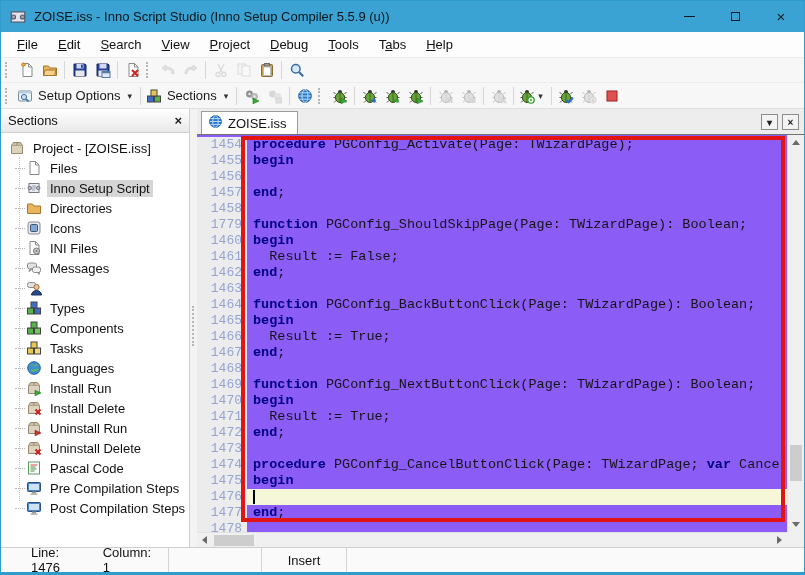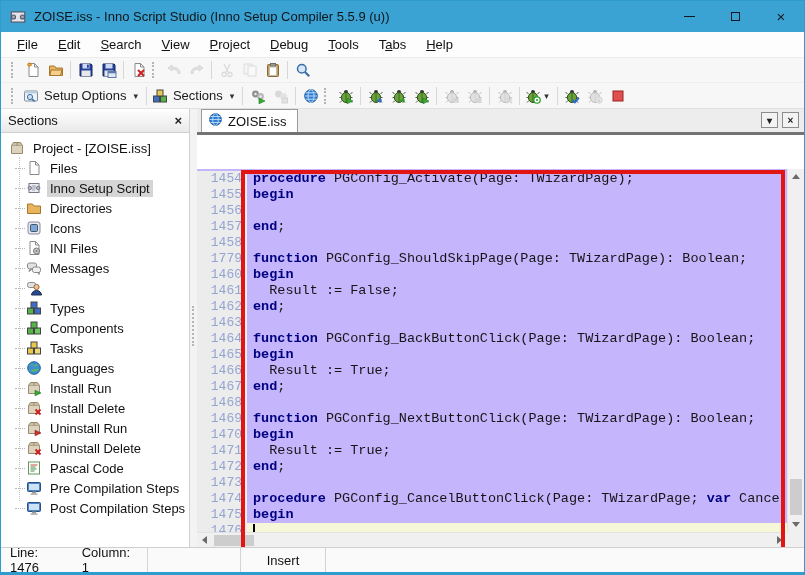--- a/index.html
+++ b/index.html
@@ -12,21 +12,21 @@
   .titlebar .ttl { font-size:13px; color:#101418; }
   .caption-btns { margin-left:auto; display:flex; height:31px; }
   .cap-btn { width:46px; height:31px; display:flex; align-items:center; justify-content:center; color:#10181e; font-size:15px; }
   .min-glyph { width:11px; border-bottom:1px solid #10181e; height:1px; }
   .max-glyph { width:9px; height:9px; border:1px solid #10181e; }
   
   .menubar { height:26px; background:#fdfdfd; display:flex; align-items:center; padding-left:6px; border-bottom:1px solid #ececec; flex:0 0 auto; }
   .menu-item { font-size:13px; color:#111; padding:4px 10px; }
   .menu-item u { text-decoration:underline; }
   
-  .toolbar { background:#f7f7f7; display:flex; align-items:center; padding:0 8px; flex:0 0 auto; }
+  .toolbar { background:#f7f7f7; display:flex; align-items:center; padding:0 2px; flex:0 0 auto; }
   .tb1 { height:25px; border-bottom:1px solid #eee; }
   .tb2 { height:26px; border-bottom:1px solid #e0e0e0; }
   .grip { width:7px; height:16px; border-left:2px dotted #b5b5b5; margin:0 3px 0 2px; }
   .tbsep { width:1px; height:18px; background:#d7d7d7; margin:0 3px; }
   .tbtn { height:23px; min-width:23px; display:flex; align-items:center; justify-content:center; padding:0 2px; border-radius:2px; }
   .tbtn svg { width:16px; height:16px; }
   .tbtn.disabled svg { opacity:.35; filter:grayscale(1); }
   .tbtn .lbl { font-size:13px; color:#1a1a1a; margin:0 4px 0 5px; }
   .tbtn .caret { font-size:9px; color:#333; margin:0 3px; }
   
@@ -42,28 +42,28 @@
   .tree-row.d1 { padding-left:14px; }
   .tree-row .conn { width:10px; height:0; border-top:1px dotted #b8b8b8; margin-right:1px; }
   .tree-row svg { width:16px; height:16px; margin-right:5px; flex:0 0 auto; }
   .tree-row .tlabel { padding:1px 3px; }
   .tree-row.selected .tlabel { background:#d5d5d5; }
   .tree-guide { position:absolute; left:18px; top:24px; bottom:46px; border-left:1px dotted #c4c4c4; }
   .splitter { width:7px; background:#f3f3f3; position:relative; }
   .splitter::after { content:""; position:absolute; left:2px; top:45%; height:40px; border-left:2px dotted #b5b5b5; }
   
   .editor-pane { flex:1; display:flex; flex-direction:column; min-width:0; }
-  .tabstrip { height:26px; background:#ededed; border-bottom:3px solid #737373; display:flex; align-items:flex-end; padding:0 2px; flex:0 0 auto; }
+  .tabstrip { height:26px; background:#ededed; border-bottom:1px solid #737373; display:flex; align-items:flex-end; padding:0 2px; flex:0 0 auto; }
   .tab { height:23px; background:#fff; border:1px solid #9b9b9b; border-bottom:none; display:flex; align-items:center;
          padding:0 10px 0 6px; font-size:13px; color:#111; margin-left:2px; }
   .tab svg { width:15px; height:15px; margin-right:5px; }
   .tabstrip-btns { margin-left:auto; display:flex; align-items:center; gap:4px; margin-bottom:4px; margin-right:3px; }
   .ts-btn { width:17px; height:16px; border:1px solid #8d8d8d; background:#f3f3f3; display:flex; align-items:center; justify-content:center;
             font-size:10px; color:#222; font-weight:bold; }
-  .editor-body { position:relative; flex:1; background:#c4b5fd; overflow:hidden;margin-top:34px; }
+  .editor-body { position:relative; flex:1; background:#8b5cf6; overflow:hidden; }
   .code-lines { position:absolute; left:0; top:2px; right:17px; font-family:"Liberation Mono","DejaVu Sans Mono",monospace; font-size:13.5px; }
   .code-row { height:16px; display:flex; line-height:16px; white-space:pre; }
   .code-row .num { width:50px; flex:0 0 auto; background:#ececec; color:#95a5d2; text-align:right; padding-right:5px; font-size:13px; }
   .code-row .code { flex:1; padding-left:6px; overflow:hidden; }
   .code-row.current .code { background:#f6f6d8; }
   .k { color:#000080; font-weight:bold; }
   .t { color:#151515; }
   .caret-bar { position:absolute; width:2px; height:14px; background:#000; }
   
   .vscroll { position:absolute; top:0; right:0; bottom:15px; width:17px; background:#f0f0f0; border-left:1px solid #e2e2e2; }
@@ -74,21 +74,21 @@
   .tri.down  { border-left:4px solid transparent; border-right:4px solid transparent; border-top:5px solid #6a6a6a; }
   .tri.left  { border-top:4px solid transparent; border-bottom:4px solid transparent; border-right:5px solid #6a6a6a; }
   .tri.right { border-top:4px solid transparent; border-bottom:4px solid transparent; border-left:5px solid #6a6a6a; }
   .v-thumb { position:absolute; left:2px; right:2px; top:310px; height:36px; background:#cdcdcd; }
   .h-thumb { width:40px; height:11px; background:#cdcdcd; margin-left:2px; }
   .sb-corner { position:absolute; right:0; bottom:0; width:17px; height:15px; background:#f0f0f0; }
   .va-top { position:absolute; top:0; left:0; } .va-bot { position:absolute; bottom:0; left:0; }
   
   .red-box { position:absolute; left:44px; top:1px; width:544px; height:386px; border:4px solid #e21414; pointer-events:none; z-index:5; }
   
-  .statusbar { height:25px; background:#fafafa; border-top:1px solid #cfcfcf; display:flex; align-items:center; font-size:13px; color:#111; flex:0 0 auto; }
+  .statusbar { height:25px; background:#fafafa; border-top:1px solid #cfcfcf; display:flex; align-items:center; font-size:13px; color:#111; flex:0 0 auto;padding-left:21px; }
   .sb-cell { padding:0 9px; height:100%; display:flex; align-items:center; }
   .sb-sep { width:1px; height:100%; background:#d4d4d4; }
   .sb-pos { width:146px; gap:14px; }
   .sb-empty1 { width:92px; }
   .sb-mode { width:84px; justify-content:center; }
 </style>
 </head>
 <body>
 
 <div class="window">

